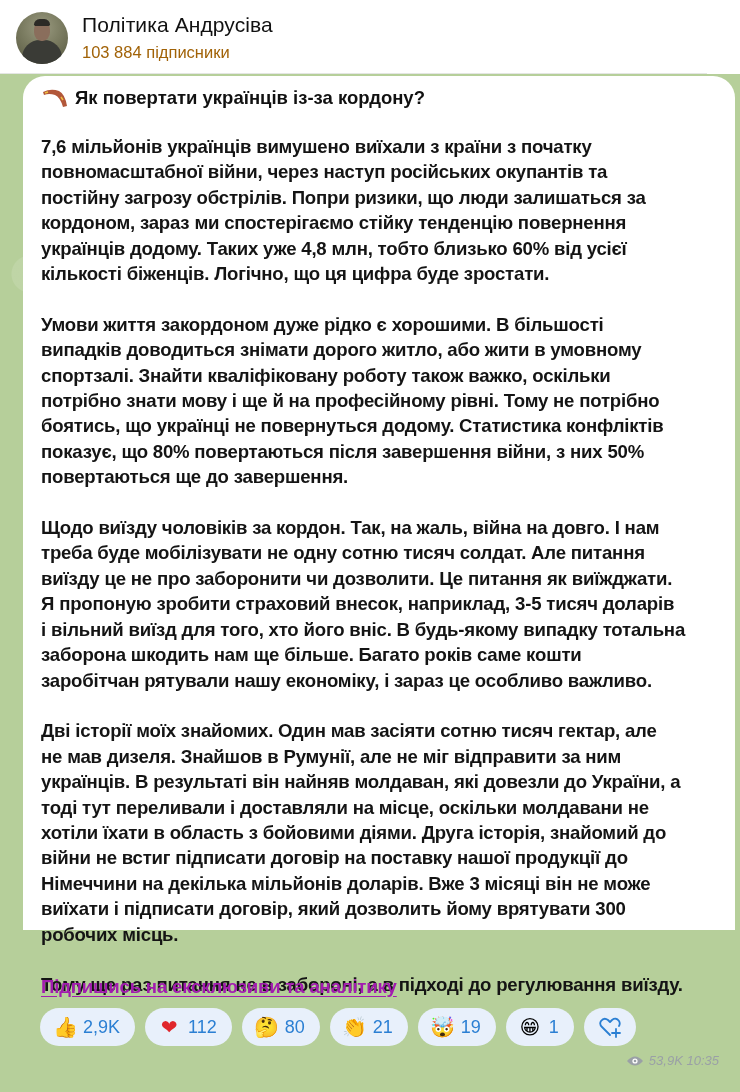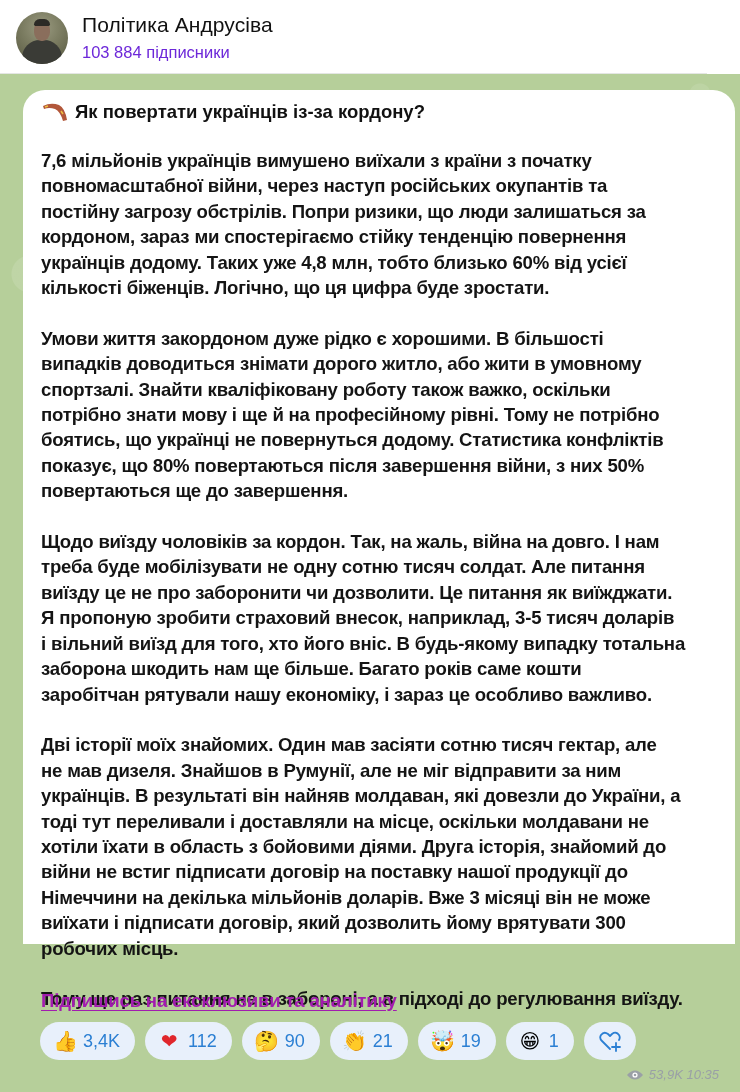--- a/index.html
+++ b/index.html
@@ -31,32 +31,32 @@
   .avatar .body {
     position: absolute; left: 6px; top: 28px; width: 40px; height: 30px;
     border-radius: 18px 18px 0 0; background: #3a3b36;
   }
   .channel-name {
     position: absolute; left: 82px; top: 13px;
     font-size: 21px; color: #111; font-weight: 400; letter-spacing: 0.1px;
   }
   .subscribers {
     position: absolute; left: 82px; top: 43px;
-    font-size: 16.5px; color: #6d28d9;
+    font-size: 16.5px; color: #a16207;
   }
   .chat-bg {
     position: absolute; left: 0; top: 74px; width: 740px; height: 1018px;
     background: #b6cf9a;
     background-image:
       radial-gradient(circle at 30px 200px, rgba(255,255,255,0.12) 0 18px, transparent 19px),
       radial-gradient(circle at 14px 1050px, rgba(255,255,255,0.10) 0 14px, transparent 15px),
       radial-gradient(circle at 700px 20px, rgba(255,255,255,0.10) 0 10px, transparent 11px);
   }
   .bubble {
-    position: absolute; left: 23px; top: 90px; width: 712px; height: 854px;
+    position: absolute; left: 23px; top: 76px; width: 712px; height: 854px;
     background: #ffffff;
     border-radius: 22px 22px 0 0;
     box-sizing: border-box;
   }
   .title-row {
     position: absolute; left: 18px; top: 10px; height: 24px;
     display: flex; align-items: center;
   }
   .boomerang-icon { width: 28px; height: 22px; margin-right: 6px; }
   .post-title {
@@ -153,29 +153,29 @@
 виїхати і підписати договір, який дозволить йому врятувати 300
 робочих місць.</p>
     <p>Тому ще раз питання не в забороні, а в підході до регулювання виїзду.</p>
   </div>
 
   <a class="post-link">Підпишись на ексклюзиви та аналітику</a>
 
   <div class="reactions">
     <div class="reaction">
       <span class="emoji">👍</span>
-      <span class="count">3,4K</span>
+      <span class="count">2,9K</span>
     </div>
     <div class="reaction">
       <span class="emoji" style="color:#e0262b">❤</span>
       <span class="count">112</span>
     </div>
     <div class="reaction">
       <span class="emoji">🤔</span>
-      <span class="count">90</span>
+      <span class="count">80</span>
     </div>
     <div class="reaction">
       <span class="emoji">👏</span>
       <span class="count">21</span>
     </div>
     <div class="reaction">
       <span class="emoji">🤯</span>
       <span class="count">19</span>
     </div>
     <div class="reaction">

